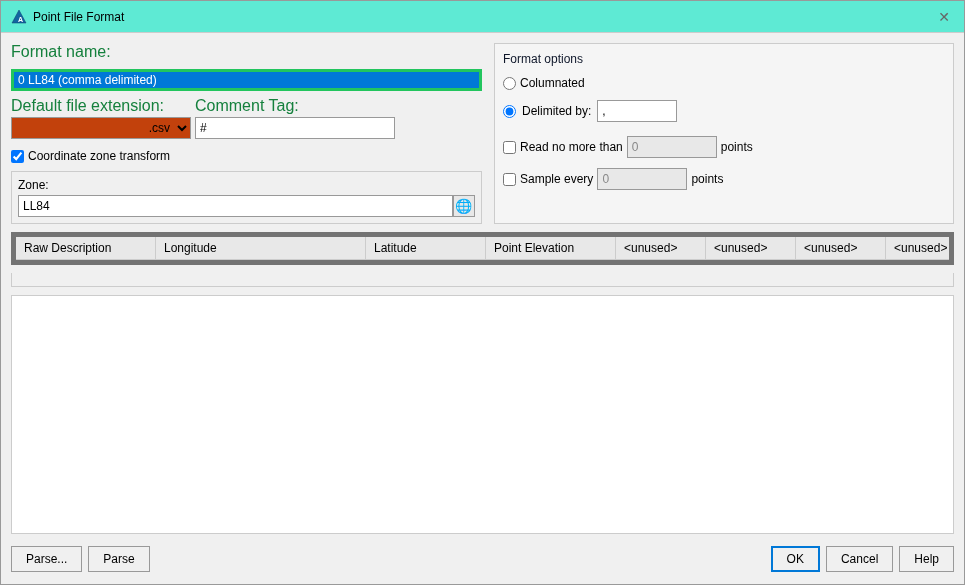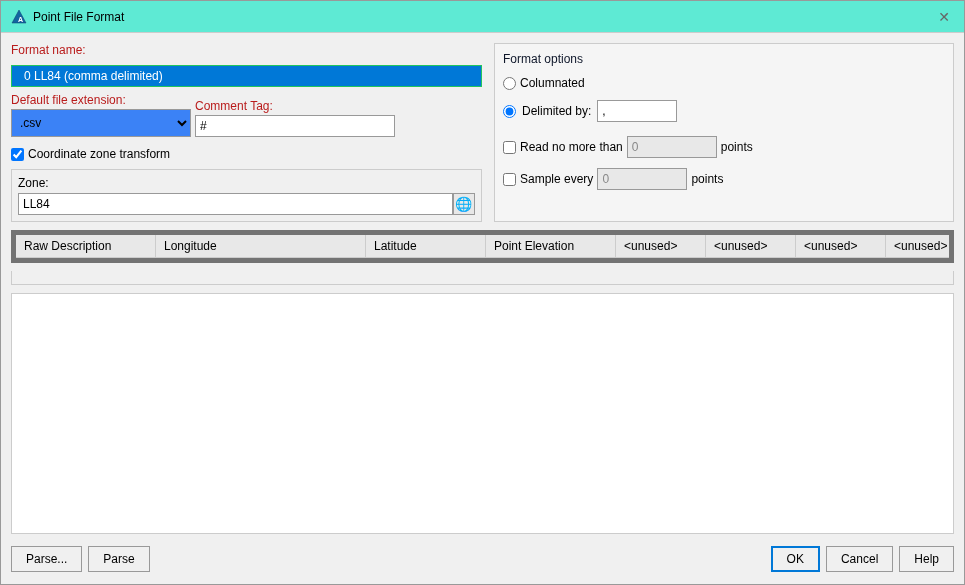--- a/index.html
+++ b/index.html
@@ -75,53 +75,54 @@
     .right-panel {
       width: 460px;
       display: flex;
       flex-direction: column;
       gap: 6px;
       border: 1px solid #ccc;
       padding: 8px;
       background: #f5f5f5;
     }
     .field-label {
-      font-size: 12px;
-      color: #b91c1c;
+      font-size: 16px;
+      color: #15803d;
       margin-bottom: 2px;
     }
     .text-input {
       width: 100%;
       height: 22px;
-      border: 1px solid #22c55e;
-      padding: 2px 12px;
+      border: 3px solid #22c55e;
+      padding: 2px 4px;
       font-size: 12px;
       outline: none;
       background: #fff;
     }
     .text-input.selected {
       background: #0078d7;
       color: #fff;
     }
     .row-two {
       display: flex;
       gap: 4px;
       align-items: flex-end;
     }
     .field-group {
       display: flex;
       flex-direction: column;
     }
     .select-input {
-      height: 28px;
-      border: 1px solid #999;
-      padding: 2px 4px;
-      font-size: 12px;
-      background: #3b82f6;
+      height: 22px;
+      border: 1px solid #999;
+      padding: 2px 4px;
+      font-size: 12px;
+      background: #c2410c;
       width: 180px;
+      text-align: right;
     }
     .comment-input {
       height: 22px;
       border: 1px solid #999;
       padding: 2px 4px;
       font-size: 12px;
       background: #fff;
       width: 200px;
     }
     .checkbox-row {

